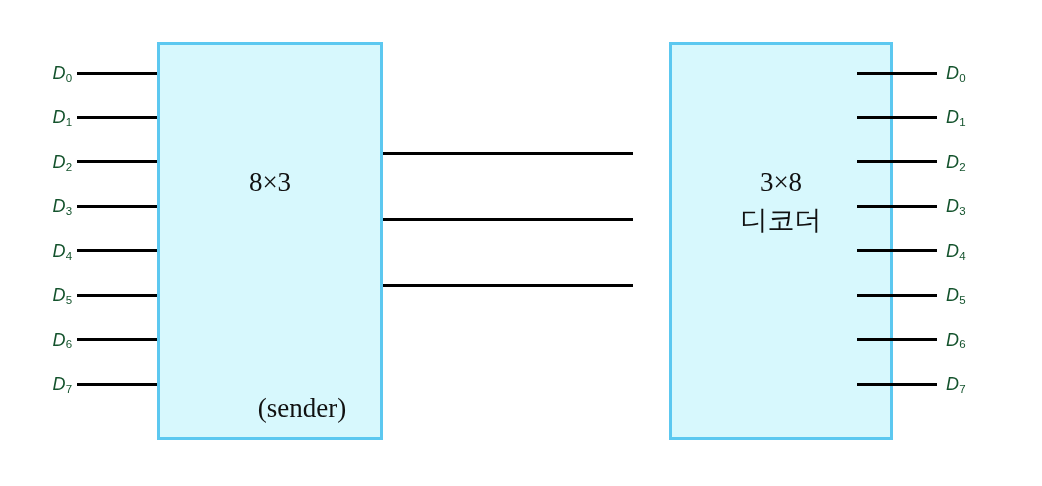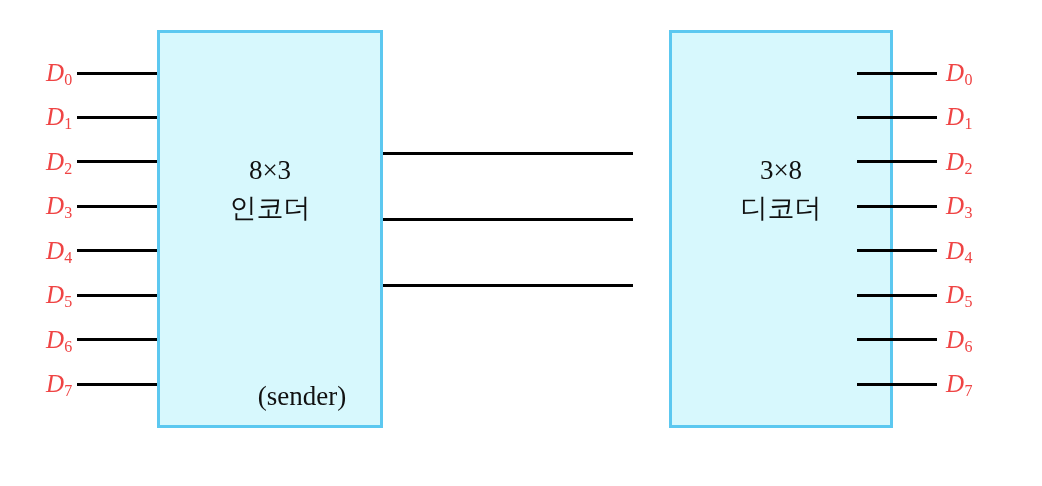--- a/index.html
+++ b/index.html
@@ -10,21 +10,21 @@
   }
   .canvas {
     position: relative;
     width: 1042px;
     height: 486px;
     background: #ffffff;
     overflow: hidden;
   }
   .box {
     position: absolute;
-    top: 30px;
+    top: 42px;
     height: 398px;
     box-sizing: border-box;
     background: var(--box-fill, #d7f8fd);
     border: 3px solid var(--box-border, #5cc8f0);
   }
   .box.encoder { left: 157px; width: 226px; }
   .box.decoder { left: 633px; width: 224px; margin-left: 36px; }
   .box-title {
     position: absolute;
     top: 118px;
@@ -49,23 +49,23 @@
   }
   .wire {
     position: absolute;
     height: 3px;
     background: var(--wire-color, #000000);
   }
   .dlabel {
     position: absolute;
     height: 30px;
     line-height: 30px;
-    font-size: 25px;
-    color: #ef4444;
-    font-family: Liberation Serif, serif;
+    font-size: 18px;
+    color: #14532d;
+    font-family: Liberation Sans, sans-serif;
     white-space: nowrap;
   }
   .dlabel.left  { text-align: right; width: 70px; }
   .dlabel.right { text-align: left;  width: 70px; }
   .dlabel .dbase {
     font-style: italic;
   }
   .dlabel sub {
     font-size: 0.64em;
     font-style: normal;
@@ -76,21 +76,20 @@
   }
 </style>
 </head>
 <body>
 
 <div class="canvas" id="canvas" style="--box-fill: #d7f8fd; --box-border: #5cc8f0; --wire-color: #000000;">
 
   <div class="box encoder">
     <div class="box-title">
       <div>8×3</div>
-      <div>인코더</div>
     </div>
     <div class="box-role">(sender)</div>
   </div>
 
   <div class="box decoder">
     <div class="box-title">
       <div>3×8</div>
       <div>디코더</div>
     </div>
   </div>

